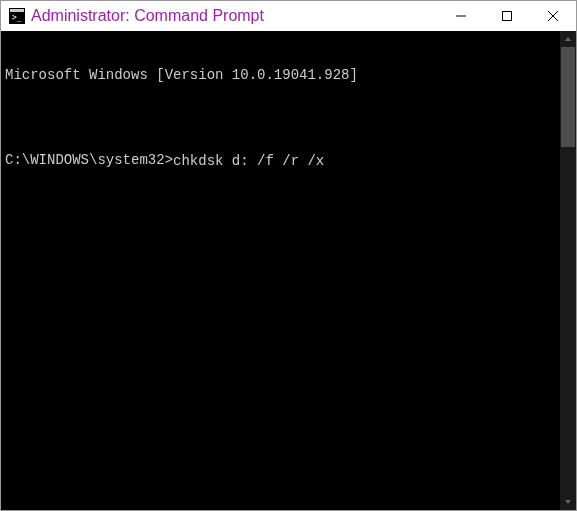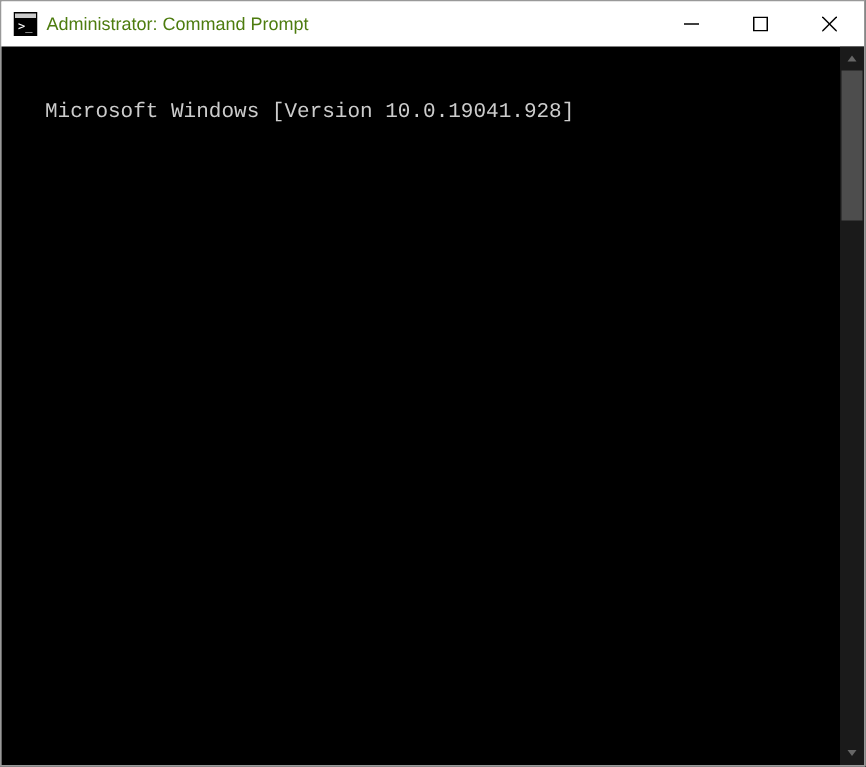--- a/index.html
+++ b/index.html
@@ -25,22 +25,22 @@
       padding-left: 8px;
       user-select: none;
     }
     .app-icon {
       width: 16px;
       height: 16px;
       margin-right: 6px;
       flex: 0 0 auto;
     }
     .title-text {
-      font-size: 12px;
-      color: #4d7c0f;
+      font-size: 16px;
+      color: #a21caf;
       flex: 1;
       white-space: nowrap;
     }
     .win-controls {
       display: flex;
       height: 100%;
     }
     .win-btn {
       width: 46px;
       height: 100%;
@@ -62,21 +62,21 @@
     .terminal {
       flex: 1;
       padding: 2px 4px;
       font-family: Consolas, "Courier New", monospace;
       font-size: 14px;
       line-height: 17px;
       color: #ccc;
       white-space: pre;
       overflow: hidden;
     }
-    .term-line { display: block; margin-left: 25px; }
+    .term-line { display: block; }
     .prompt-line { display: flex; }
     .cursor-input {
       background: transparent;
       border: none;
       color: #ccc;
       font-family: Consolas, "Courier New", monospace;
       font-size: 14px;
       outline: none;
       flex: 1;
     }
@@ -136,20 +136,21 @@
             <line x1="10" y1="0" x2="0" y2="10" stroke="#000" stroke-width="1"></line>
           </svg>
       </button>
     </div>
   </div>
 
   <div class="terminal-area">
     <div class="terminal">
       <span class="term-line">Microsoft Windows [Version 10.0.19041.928]</span>
       <span class="term-line"></span>
+      <span class="prompt-line"><span>C:\WINDOWS\system32&gt;</span><input type="text" class="cursor-input" value="chkdsk d: /f /r /x" style=""></span>
     </div>
     <div class="scrollbar">
       <div class="scroll-btn up">
         <svg viewBox="0 0 8 8">
             <polygon points="4,2 7,6 1,6" fill="#666"></polygon>
           </svg>
       </div>
       <div class="scroll-thumb"></div>
       <div class="scroll-btn down">
         <svg viewBox="0 0 8 8">

